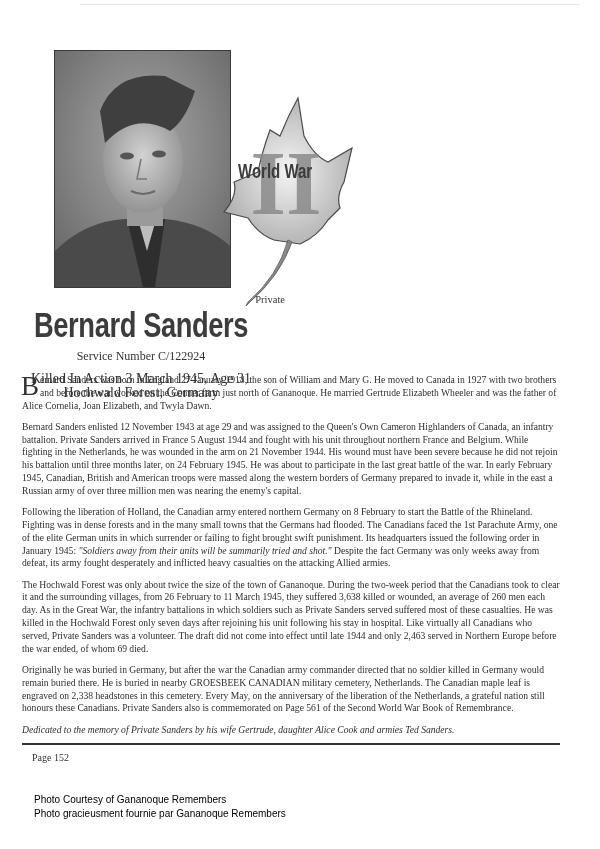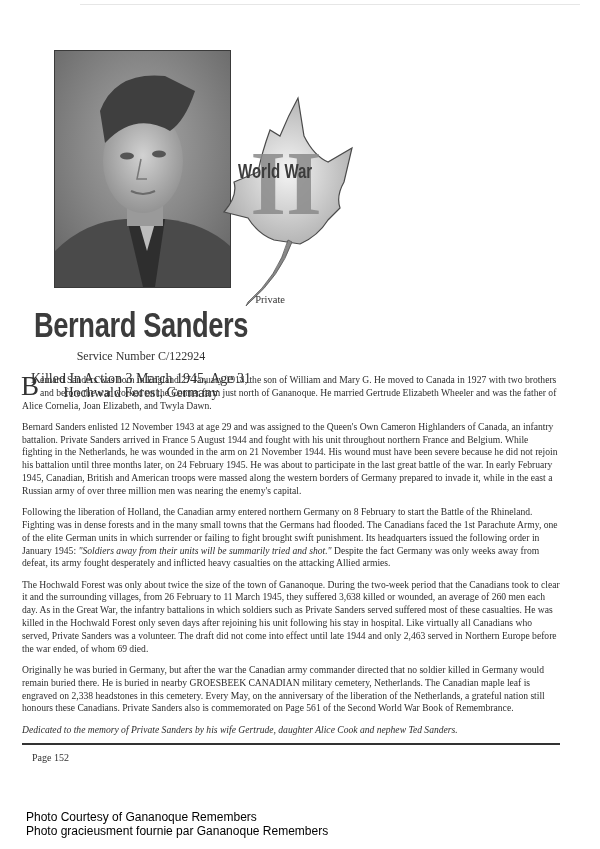--- a/index.html
+++ b/index.html
@@ -11,21 +11,21 @@
   .rank { position:absolute; left:3px; width:282px; top:294px; text-align:right; font-size:10.5px; color:#333; }
   .name { position:absolute; left:34px; top:305px; font-family:"Liberation Sans Narrow","Liberation Sans", sans-serif; font-weight:bold; font-size:35px; letter-spacing:-0.5px; color:#3c3c3c; transform:scaleX(0.78); transform-origin:left top; white-space:nowrap; }
   .service { position:absolute; left:0; width:282px; top:349px; text-align:center; font-size:12px; color:#333; }
   .kia { position:absolute; left:0; width:282px; top:372px; text-align:center; font-size:14px; color:#333; line-height:14px; }
   .body-text { position:absolute; left:22px; top:374px; width:538px; font-size:9.6px; line-height:12.8px; color:#2e2e2e; text-align:left; }
   .para { margin:0 0 8.5px 0; }
   .dropcap { float:left; font-size:27px; line-height:22px; margin:1px 1px 0 -1px; color:#333; }
   .italic { font-style:italic; }
   .rule { position:absolute; left:22px; top:743px; width:538px; height:2px; background:#333; }
   .page-num { position:absolute; left:32px; top:752px; font-size:10px; color:#333; }
-  .credit { position:absolute; left:26px; font-family:"Liberation Sans", "DejaVu Sans", sans-serif; font-size:12px; color:#000;margin-top:16px; }
+  .credit { position:absolute; left:34px; font-family:"Liberation Sans", "DejaVu Sans", sans-serif; font-size:10px; color:#000; }
   .credit1 { top:794px; }
   .credit2 { top:808px; }
 </style>
 </head>
 <body>
 
 <div class="top-rule"></div>
 
 <div class="photo">
   <svg width="175" height="236" viewBox="0 0 175 236">
@@ -75,19 +75,19 @@
   <div>Killed In Action 3 March 1945, Age 31</div>
   <div>Hochwald Forest, Germany</div>
 </div>
 
 <div class="body-text">
   <p class="para"><span class="dropcap">B</span><span>ernard Sanders was born in England 27 January 1914, the son of William and Mary G. He moved to Canada in 1927 with two brothers and before the war worked on the Conner farm just north of Gananoque. He married Gertrude Elizabeth Wheeler and was the father of Alice Cornelia, Joan Elizabeth, and Twyla Dawn.</span></p>
   <p class="para">Bernard Sanders enlisted 12 November 1943 at age 29 and was assigned to the Queen's Own Cameron Highlanders of Canada, an infantry battalion. Private Sanders arrived in France 5 August 1944 and fought with his unit throughout northern France and Belgium. While fighting in the Netherlands, he was wounded in the arm on 21 November 1944. His wound must have been severe because he did not rejoin his battalion until three months later, on 24 February 1945. He was about to participate in the last great battle of the war. In early February 1945, Canadian, British and American troops were massed along the western borders of Germany prepared to invade it, while in the east a Russian army of over three million men was nearing the enemy's capital.</p>
   <p class="para"><span>Following the liberation of Holland, the Canadian army entered northern Germany on 8 February to start the Battle of the Rhineland. Fighting was in dense forests and in the many small towns that the Germans had flooded. The Canadians faced the 1st Parachute Army, one of the elite German units in which surrender or failing to fight brought swift punishment. Its headquarters issued the following order in January 1945: </span><span class="italic">"Soldiers away from their units will be summarily tried and shot."</span><span> Despite the fact Germany was only weeks away from defeat, its army fought desperately and inflicted heavy casualties on the attacking Allied armies.</span></p>
   <p class="para">The Hochwald Forest was only about twice the size of the town of Gananoque. During the two-week period that the Canadians took to clear it and the surrounding villages, from 26 February to 11 March 1945, they suffered 3,638 killed or wounded, an average of 260 men each day. As in the Great War, the infantry battalions in which soldiers such as Private Sanders served suffered most of these casualties. He was killed in the Hochwald Forest only seven days after rejoining his unit following his stay in hospital. Like virtually all Canadians who served, Private Sanders was a volunteer. The draft did not come into effect until late 1944 and only 2,463 served in Northern Europe before the war ended, of whom 69 died.</p>
   <p class="para">Originally he was buried in Germany, but after the war the Canadian army commander directed that no soldier killed in Germany would remain buried there. He is buried in nearby GROESBEEK CANADIAN military cemetery, Netherlands. The Canadian maple leaf is engraved on 2,338 headstones in this cemetery.  Every May, on the anniversary of the liberation of the Netherlands, a grateful nation still honours these Canadians. Private Sanders also is commemorated on Page 561 of the Second World War Book of Remembrance.</p>
-  <p class="para italic">Dedicated to the memory of Private Sanders by his wife Gertrude, daughter Alice Cook and nephew Ted Sanders.</p>
+  <p class="para italic">Dedicated to the memory of Private Sanders by his wife Gertrude, daughter Alice Cook and armies Ted Sanders.</p>
 </div>
 
 <div class="rule"></div>
 <div class="page-num">Page 152</div>
 <div class="credit credit1">Photo Courtesy of Gananoque Remembers</div>
 <div class="credit credit2">Photo gracieusment fournie par Gananoque Remembers</div>
 
 </body></html>

